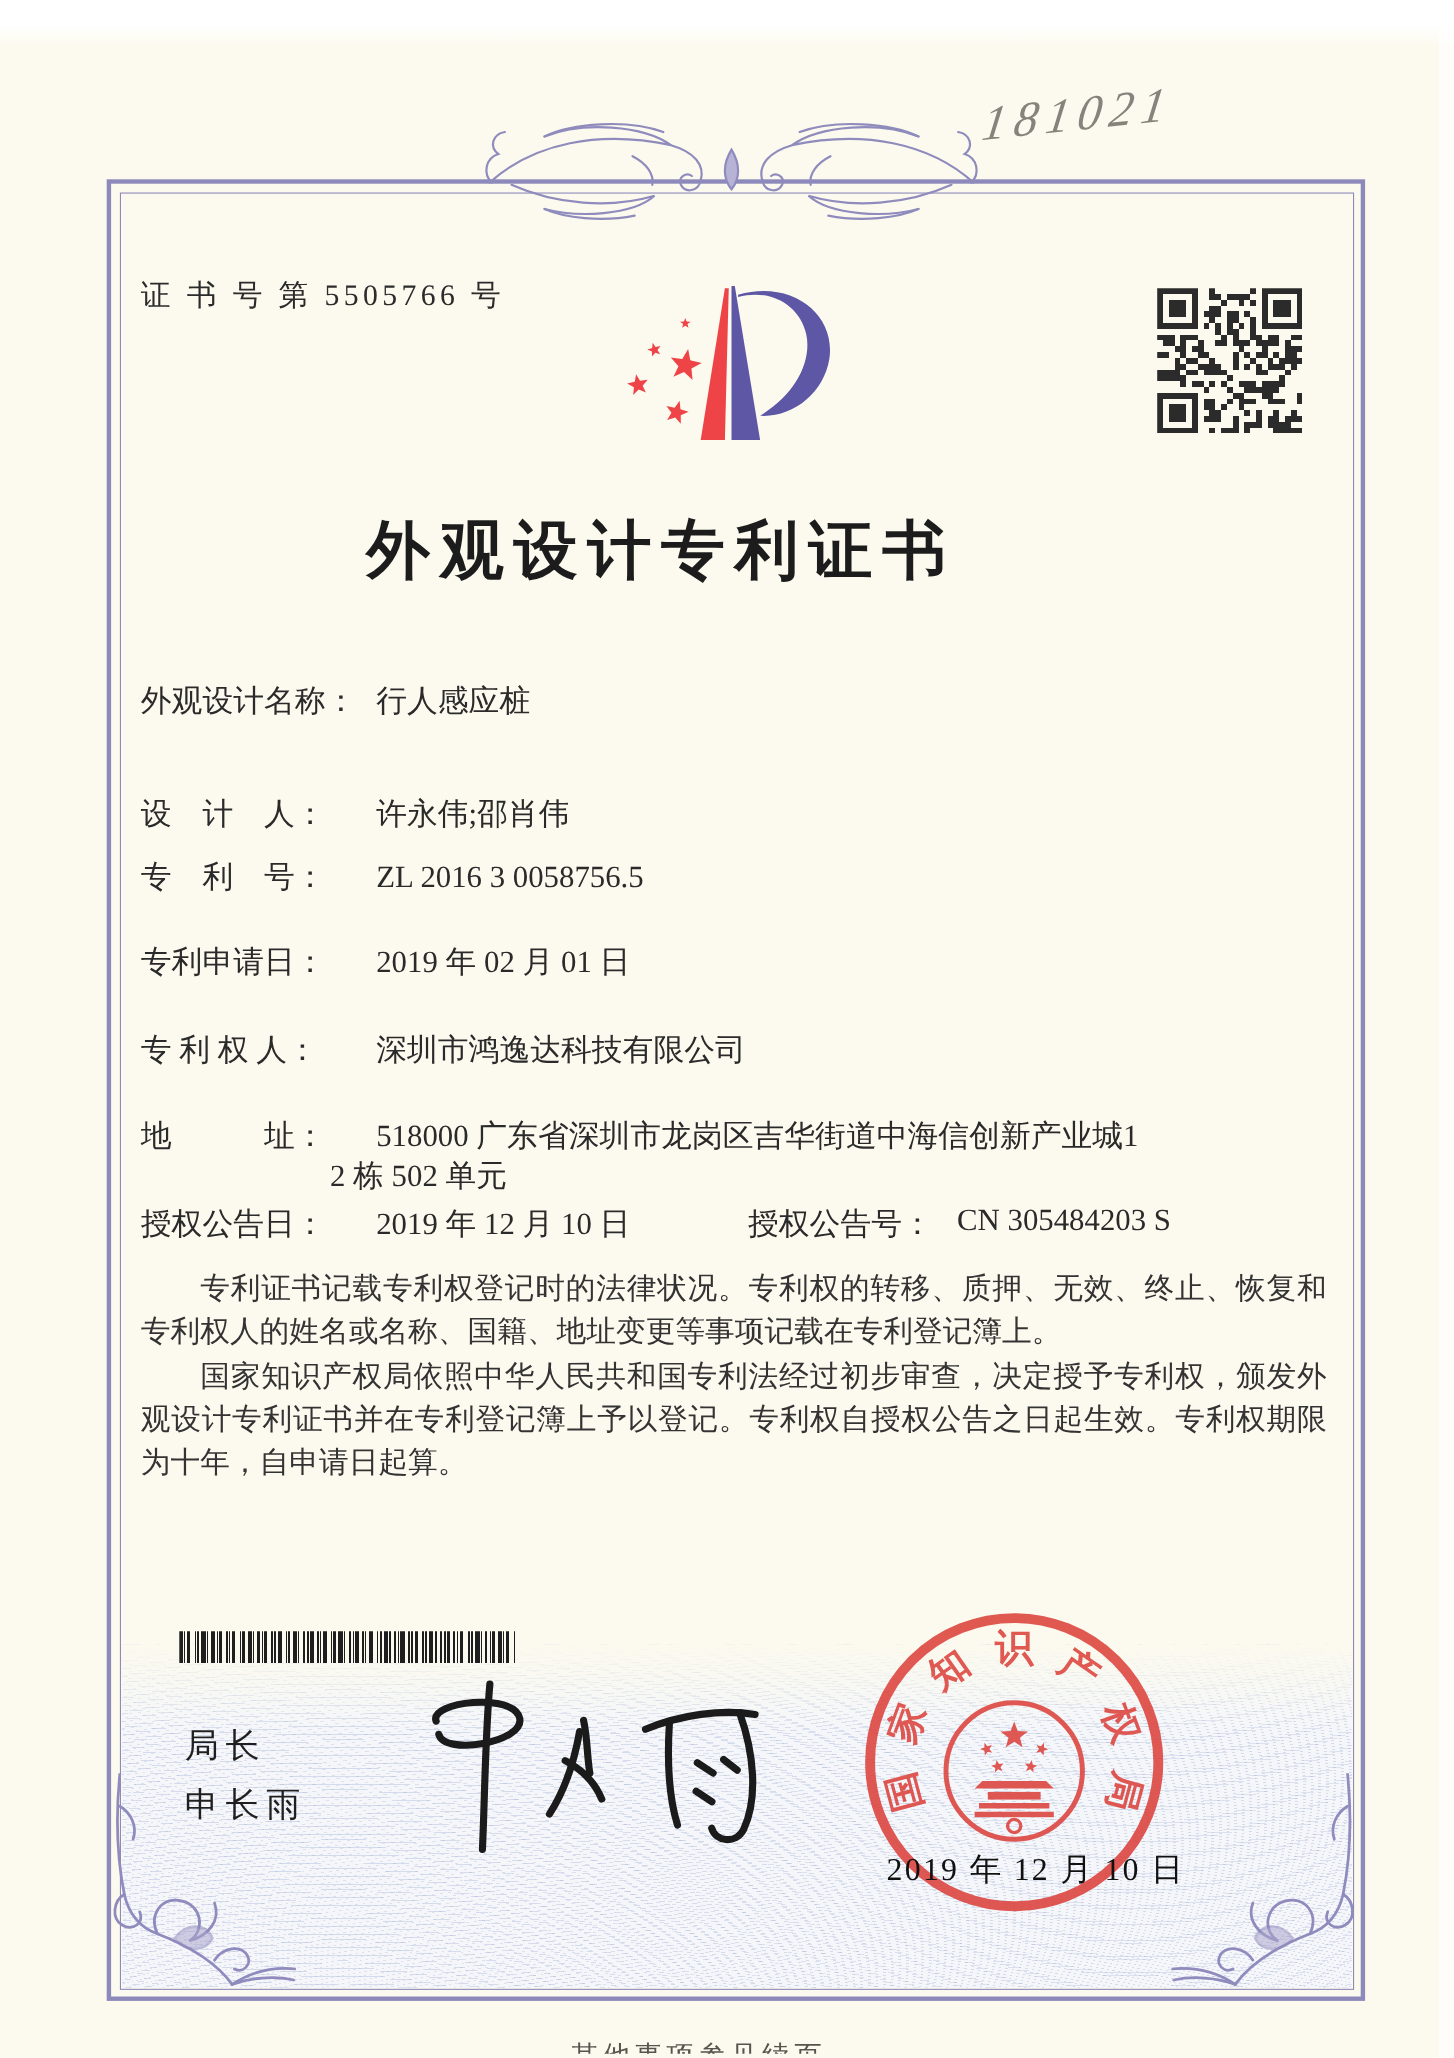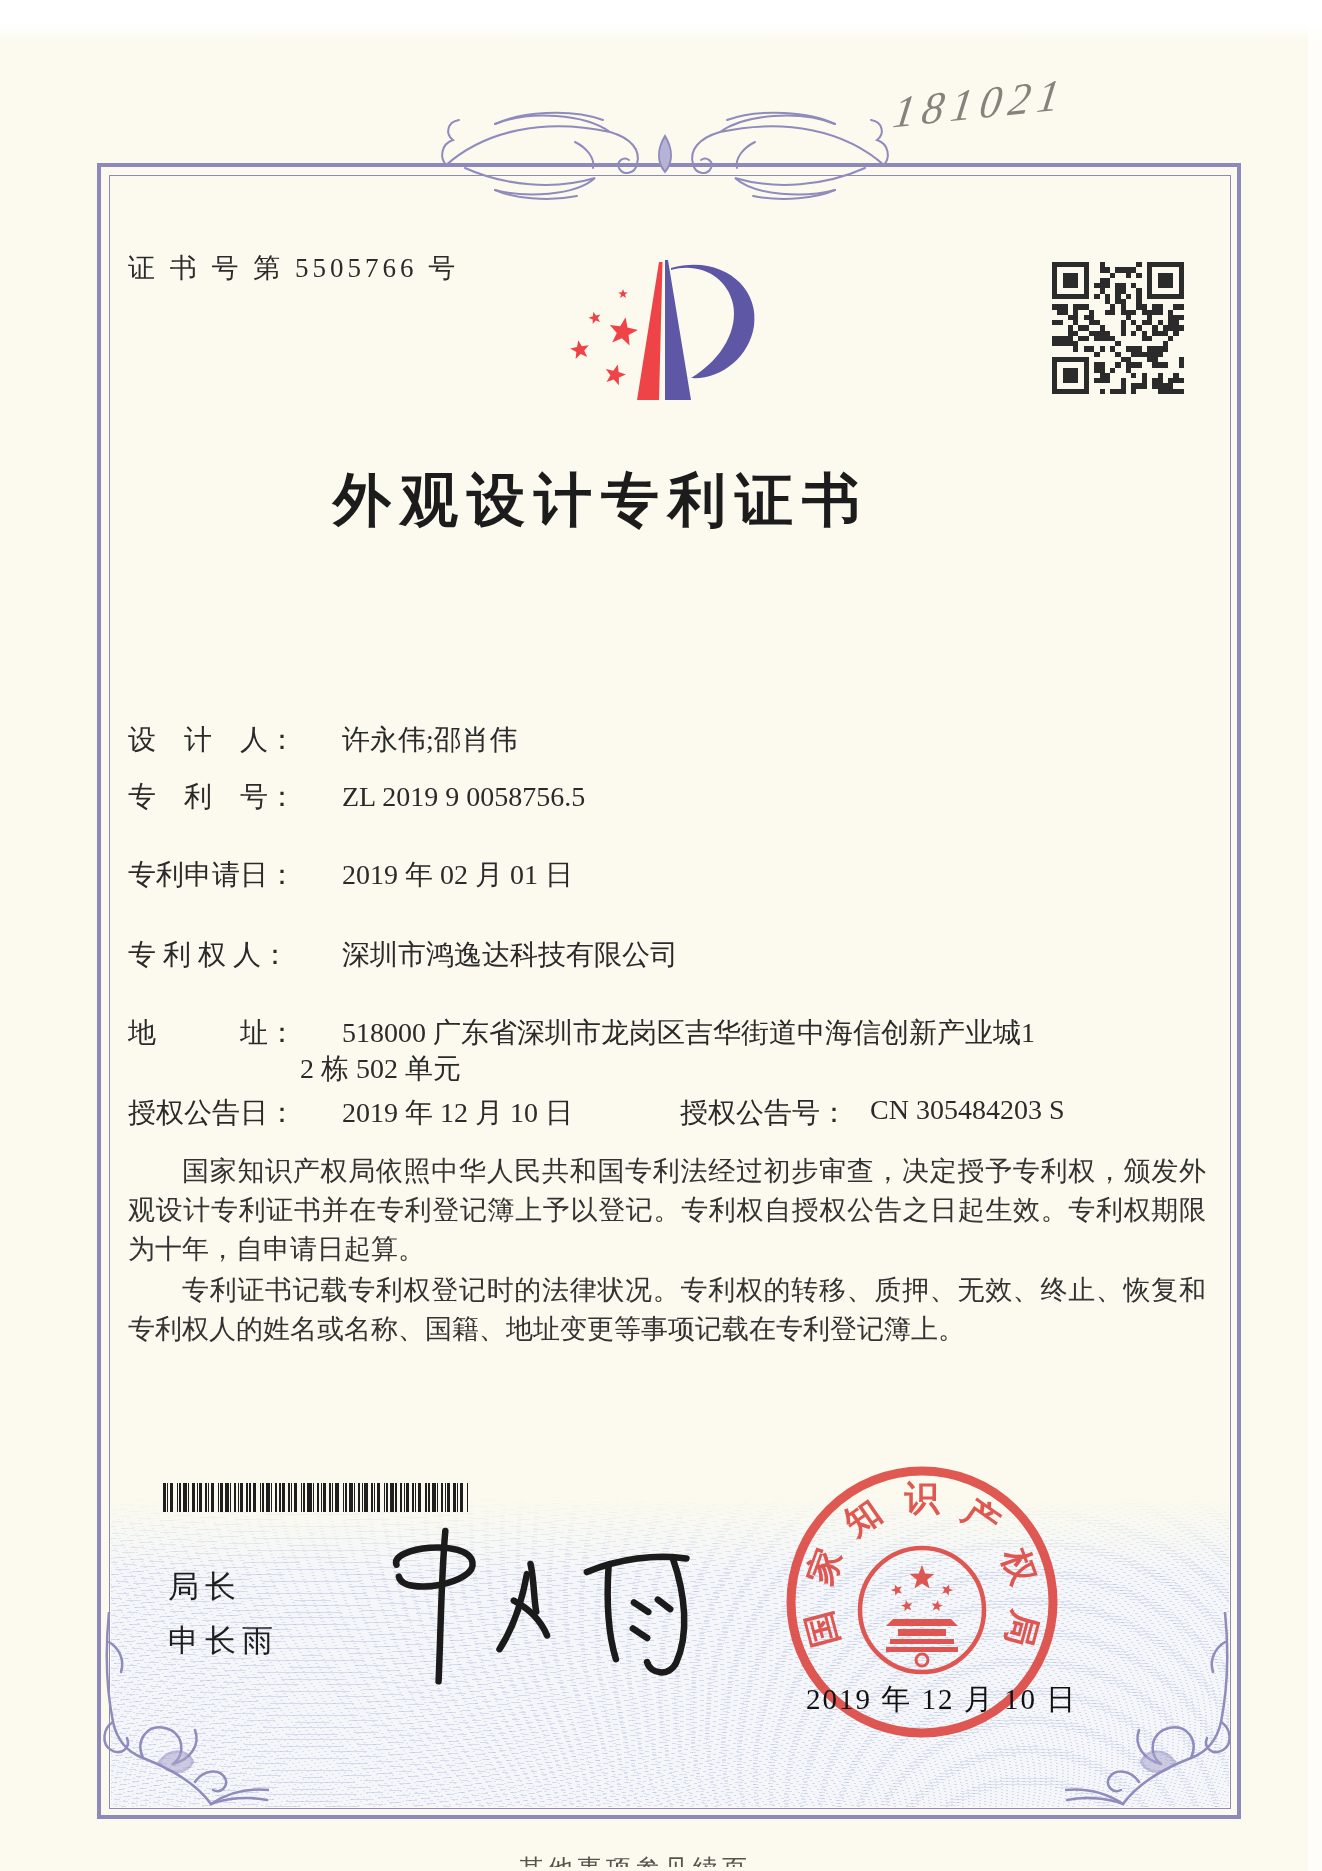--- a/index.html
+++ b/index.html
@@ -414,45 +414,48 @@
         <rect x="20" y="24" width="1" height="1"></rect>
         <rect x="21" y="24" width="1" height="1"></rect>
         <rect x="22" y="24" width="1" height="1"></rect>
         <rect x="23" y="24" width="1" height="1"></rect>
         <rect x="24" y="24" width="1" height="1"></rect>
       </svg>
   </div>
 
   <div class="doc-title">外观设计专利证书</div>
 
+  <div class="row" style="top:618px">
+    <span class="lbl">外观设计名称：</span><span>行人感应桩</span>
+  </div>
   <div class="row" style="top:721px">
     <span class="lbl">设　计　人：</span><span>许永伟;邵肖伟</span>
   </div>
   <div class="row" style="top:778px">
-    <span class="lbl">专　利　号：</span><span>ZL 2019 9 0058756.5</span>
+    <span class="lbl">专　利　号：</span><span>ZL 2016 3 0058756.5</span>
   </div>
   <div class="row" style="top:856px">
     <span class="lbl">专利申请日：</span><span>2019 年 02 月 01 日</span>
   </div>
   <div class="row" style="top:936px">
     <span class="lbl">专 利 权 人：</span><span>深圳市鸿逸达科技有限公司</span>
   </div>
   <div class="row" style="top:1014px">
     <span class="lbl">地　　　址：</span><span>518000 广东省深圳市龙岗区吉华街道中海信创新产业城1</span>
   </div>
   <div class="addr2">2 栋 502 单元</div>
   <div class="row" style="top:1094px">
     <span class="lbl">授权公告日：</span><span>2019 年 12 月 10 日</span>
     <span class="lbl2">授权公告号：</span>
     <span class="val2">CN 305484203 S</span>
   </div>
 
   <div class="body-par">
+    <p>专利证书记载专利权登记时的法律状况。专利权的转移、质押、无效、终止、恢复和专利权人的姓名或名称、国籍、地址变更等事项记载在专利登记簿上。</p>
     <p>国家知识产权局依照中华人民共和国专利法经过初步审查，决定授予专利权，颁发外观设计专利证书并在专利登记簿上予以登记。专利权自授权公告之日起生效。专利权期限为十年，自申请日起算。</p>
-    <p>专利证书记载专利权登记时的法律状况。专利权的转移、质押、无效、终止、恢复和专利权人的姓名或名称、国籍、地址变更等事项记载在专利登记簿上。</p>
   </div>
 
   <div class="barcode-box">
     <svg id="barcode" width="312" height="29" viewBox="0 0 312 29" fill="#1e1e1e" shape-rendering="crispEdges">
         <rect x="0" y="0" width="3" height="29"></rect>
         <rect x="4" y="0" width="1" height="29"></rect>
         <rect x="7" y="0" width="3" height="29"></rect>
         <rect x="14" y="0" width="1" height="29"></rect>
         <rect x="16" y="0" width="2" height="29"></rect>
         <rect x="20" y="0" width="4" height="29"></rect>

